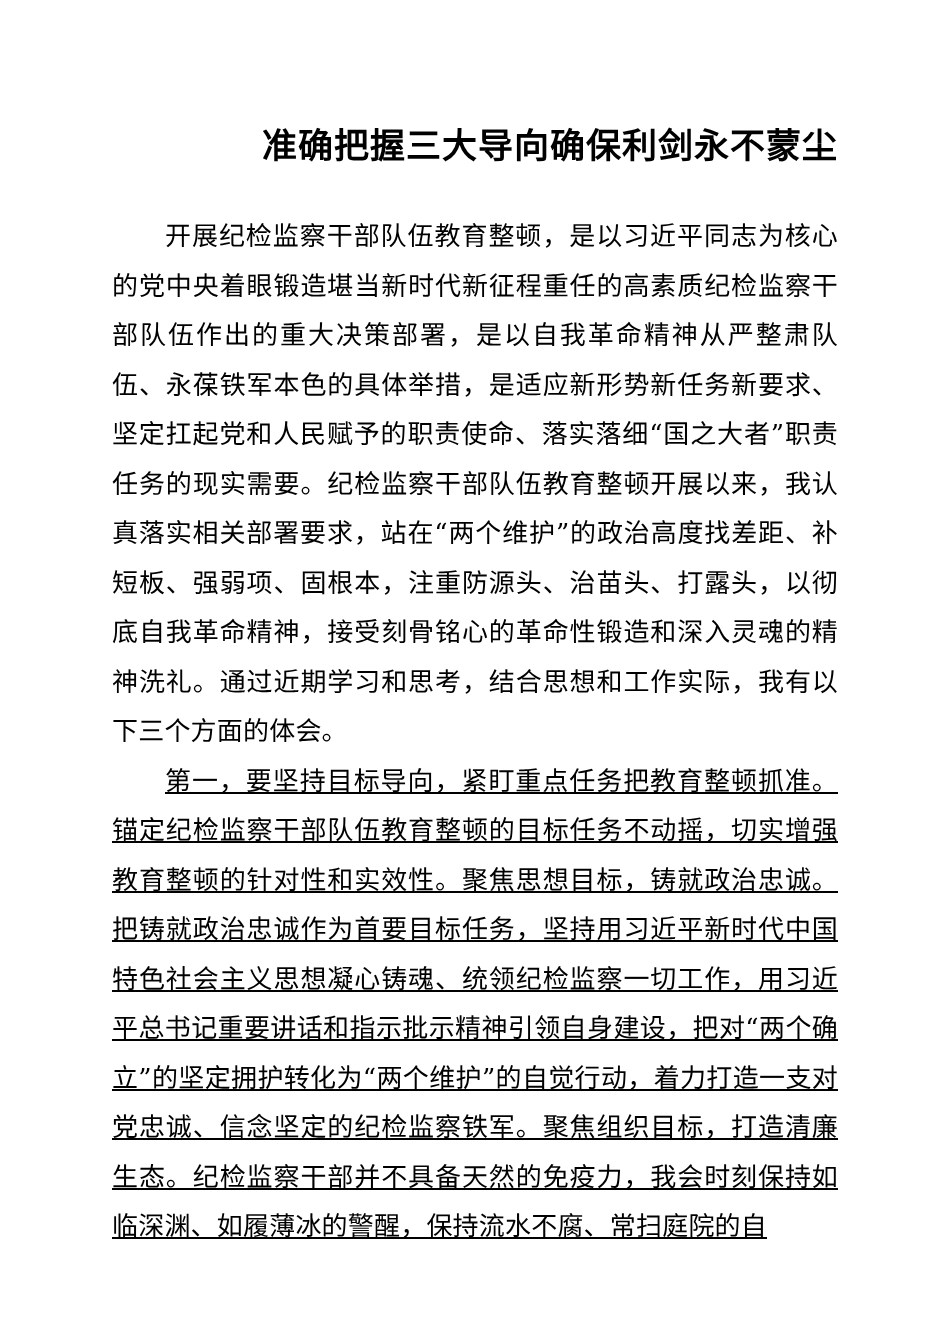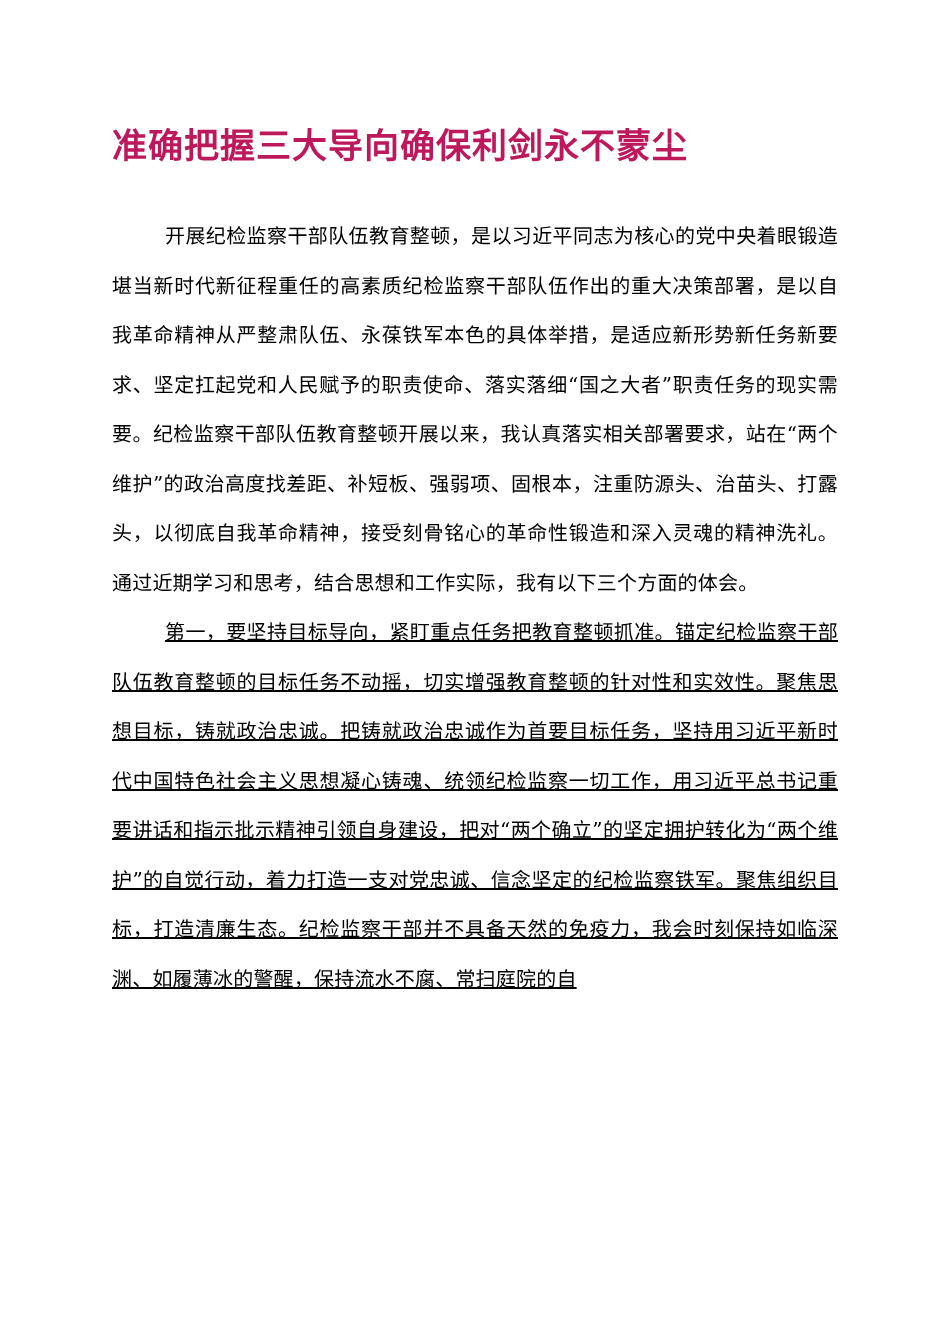--- a/index.html
+++ b/index.html
@@ -19,36 +19,36 @@
   }
   .page-inner {
     position: absolute;
     left: 112px;
     top: 0;
     width: 726px;
   }
   .doc-title {
     margin: 0;
     padding-top: 124px;
-    text-align: left;
+    text-align: right;
     font-family: "DejaVu Serif", "Liberation Serif", serif;
     font-weight: 700;
     font-size: 35px;
     line-height: 44px;
     letter-spacing: 1px;
-    color: #be185d;
+    color: #000000;
     white-space: nowrap;
   }
   .body-block {
     margin-top: 44px;
   }
   p.para {
     margin: 0;
     font-family: "DejaVu Serif", "Liberation Serif", serif;
-    font-size: 20px;
+    font-size: 26px;
     line-height: 49.5px;
     color: #000000;
     text-align: justify;
     text-justify: inter-ideograph;
     text-indent: 53px;
     letter-spacing: 0.2px;
   }
   p.para + p.para {
     margin-top: 0px;
     text-decoration: underline;

